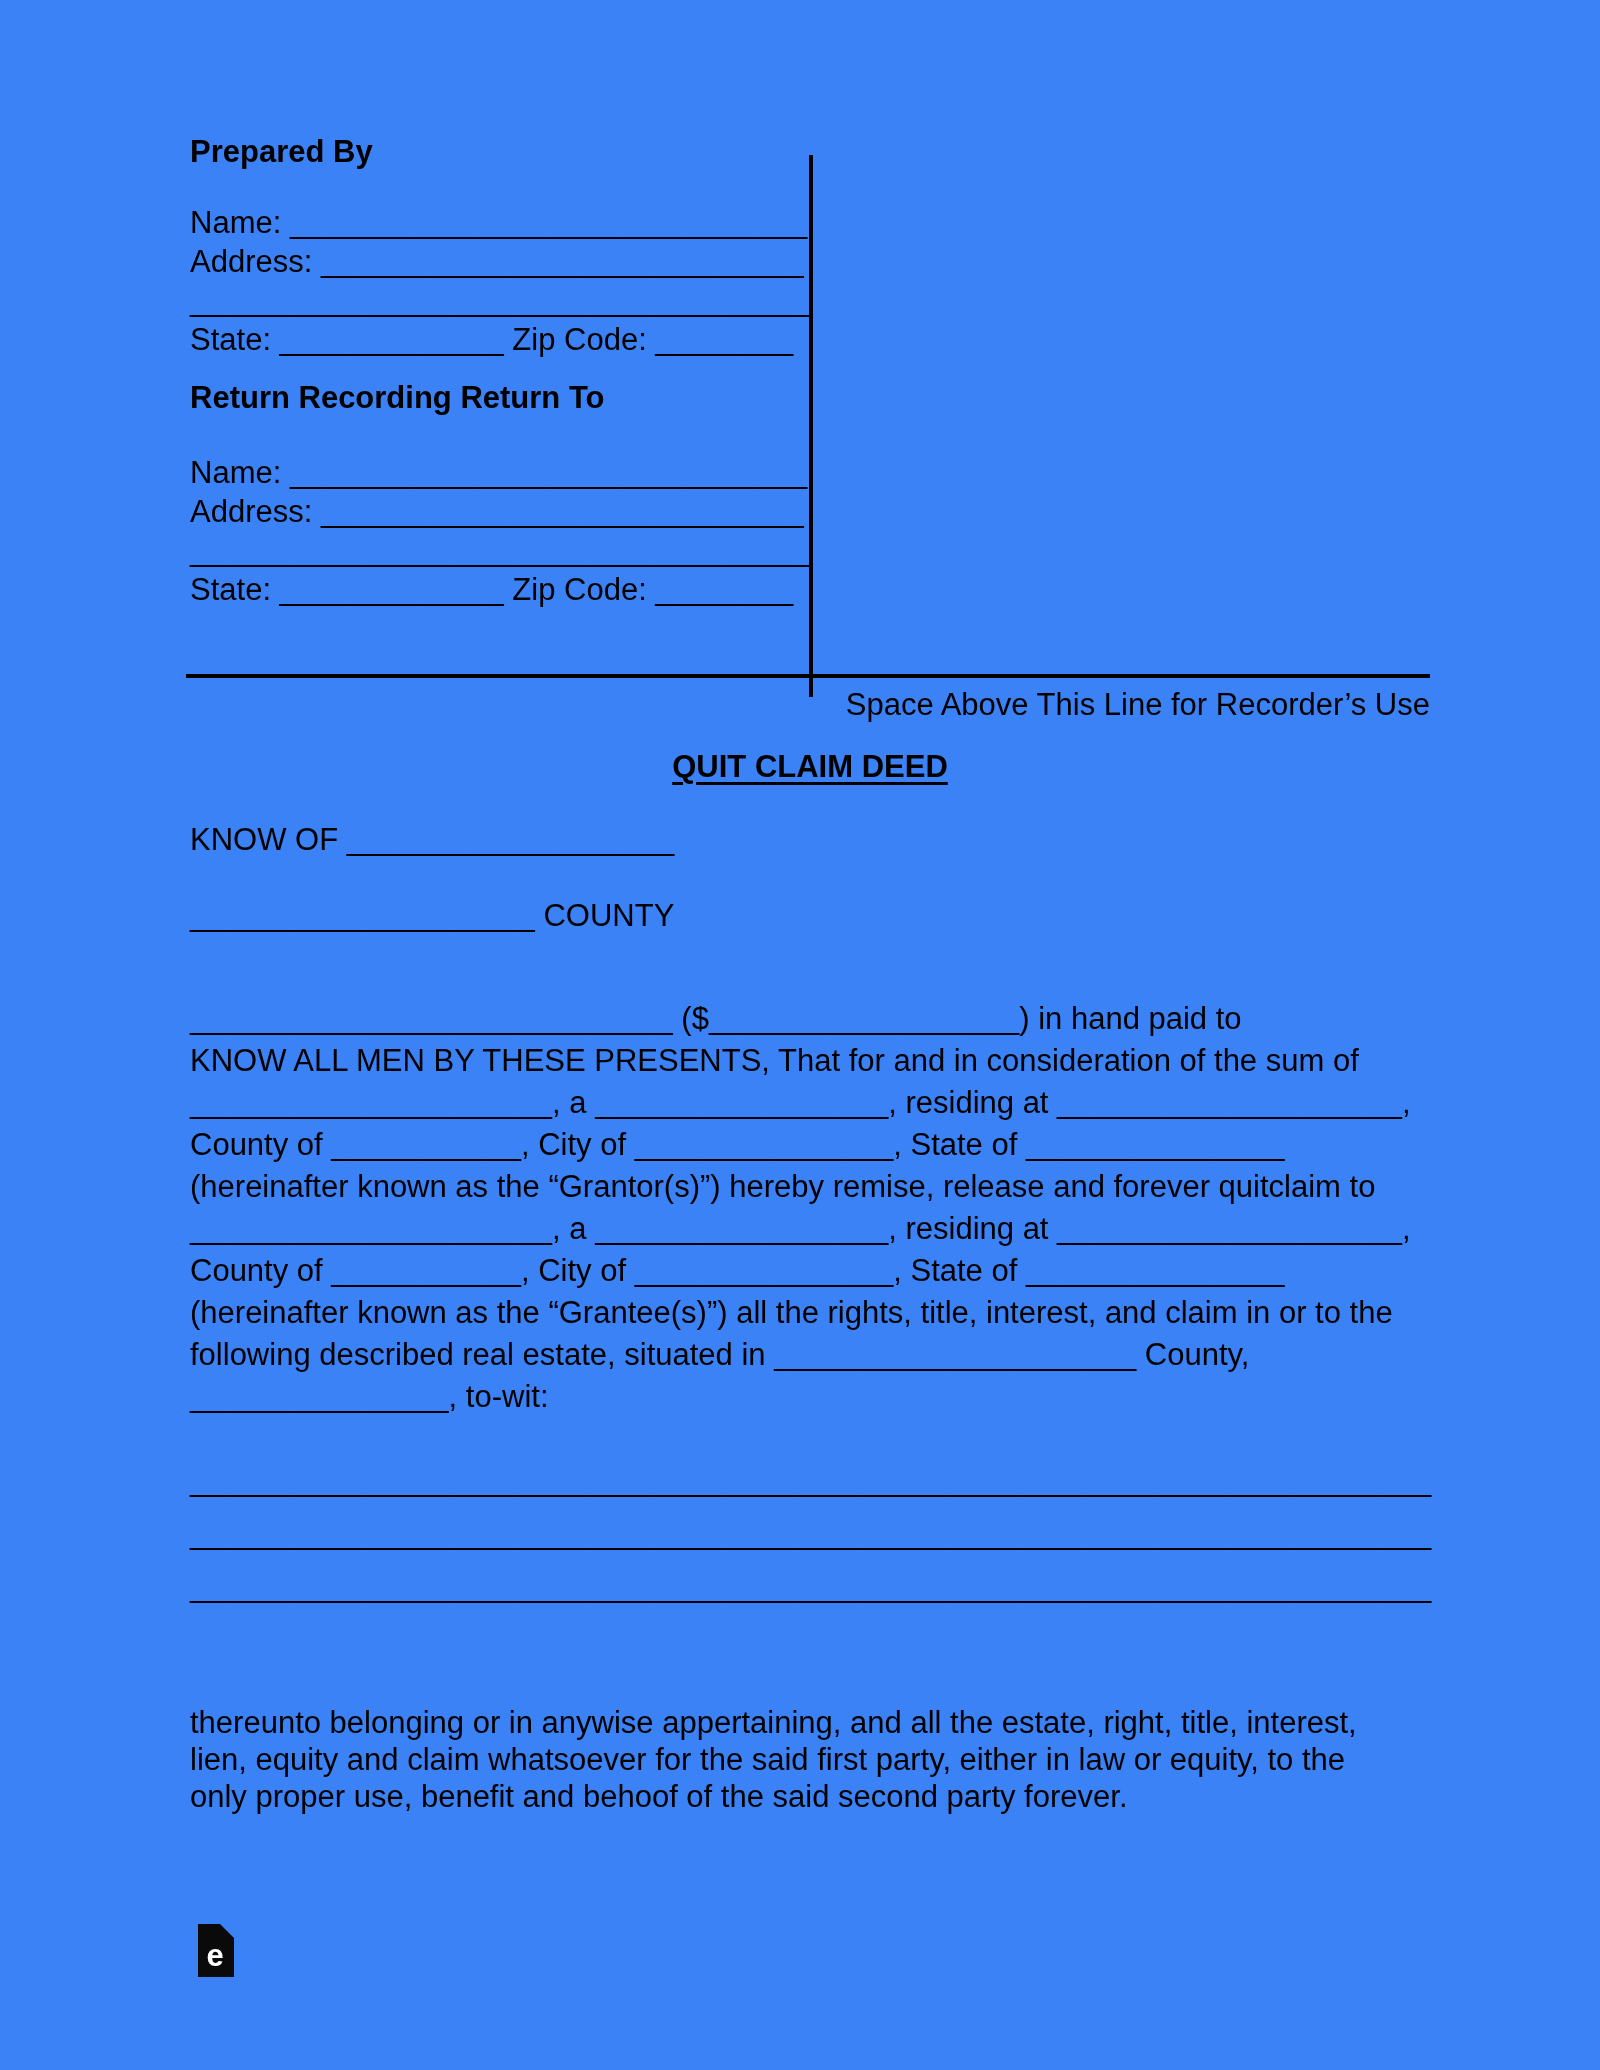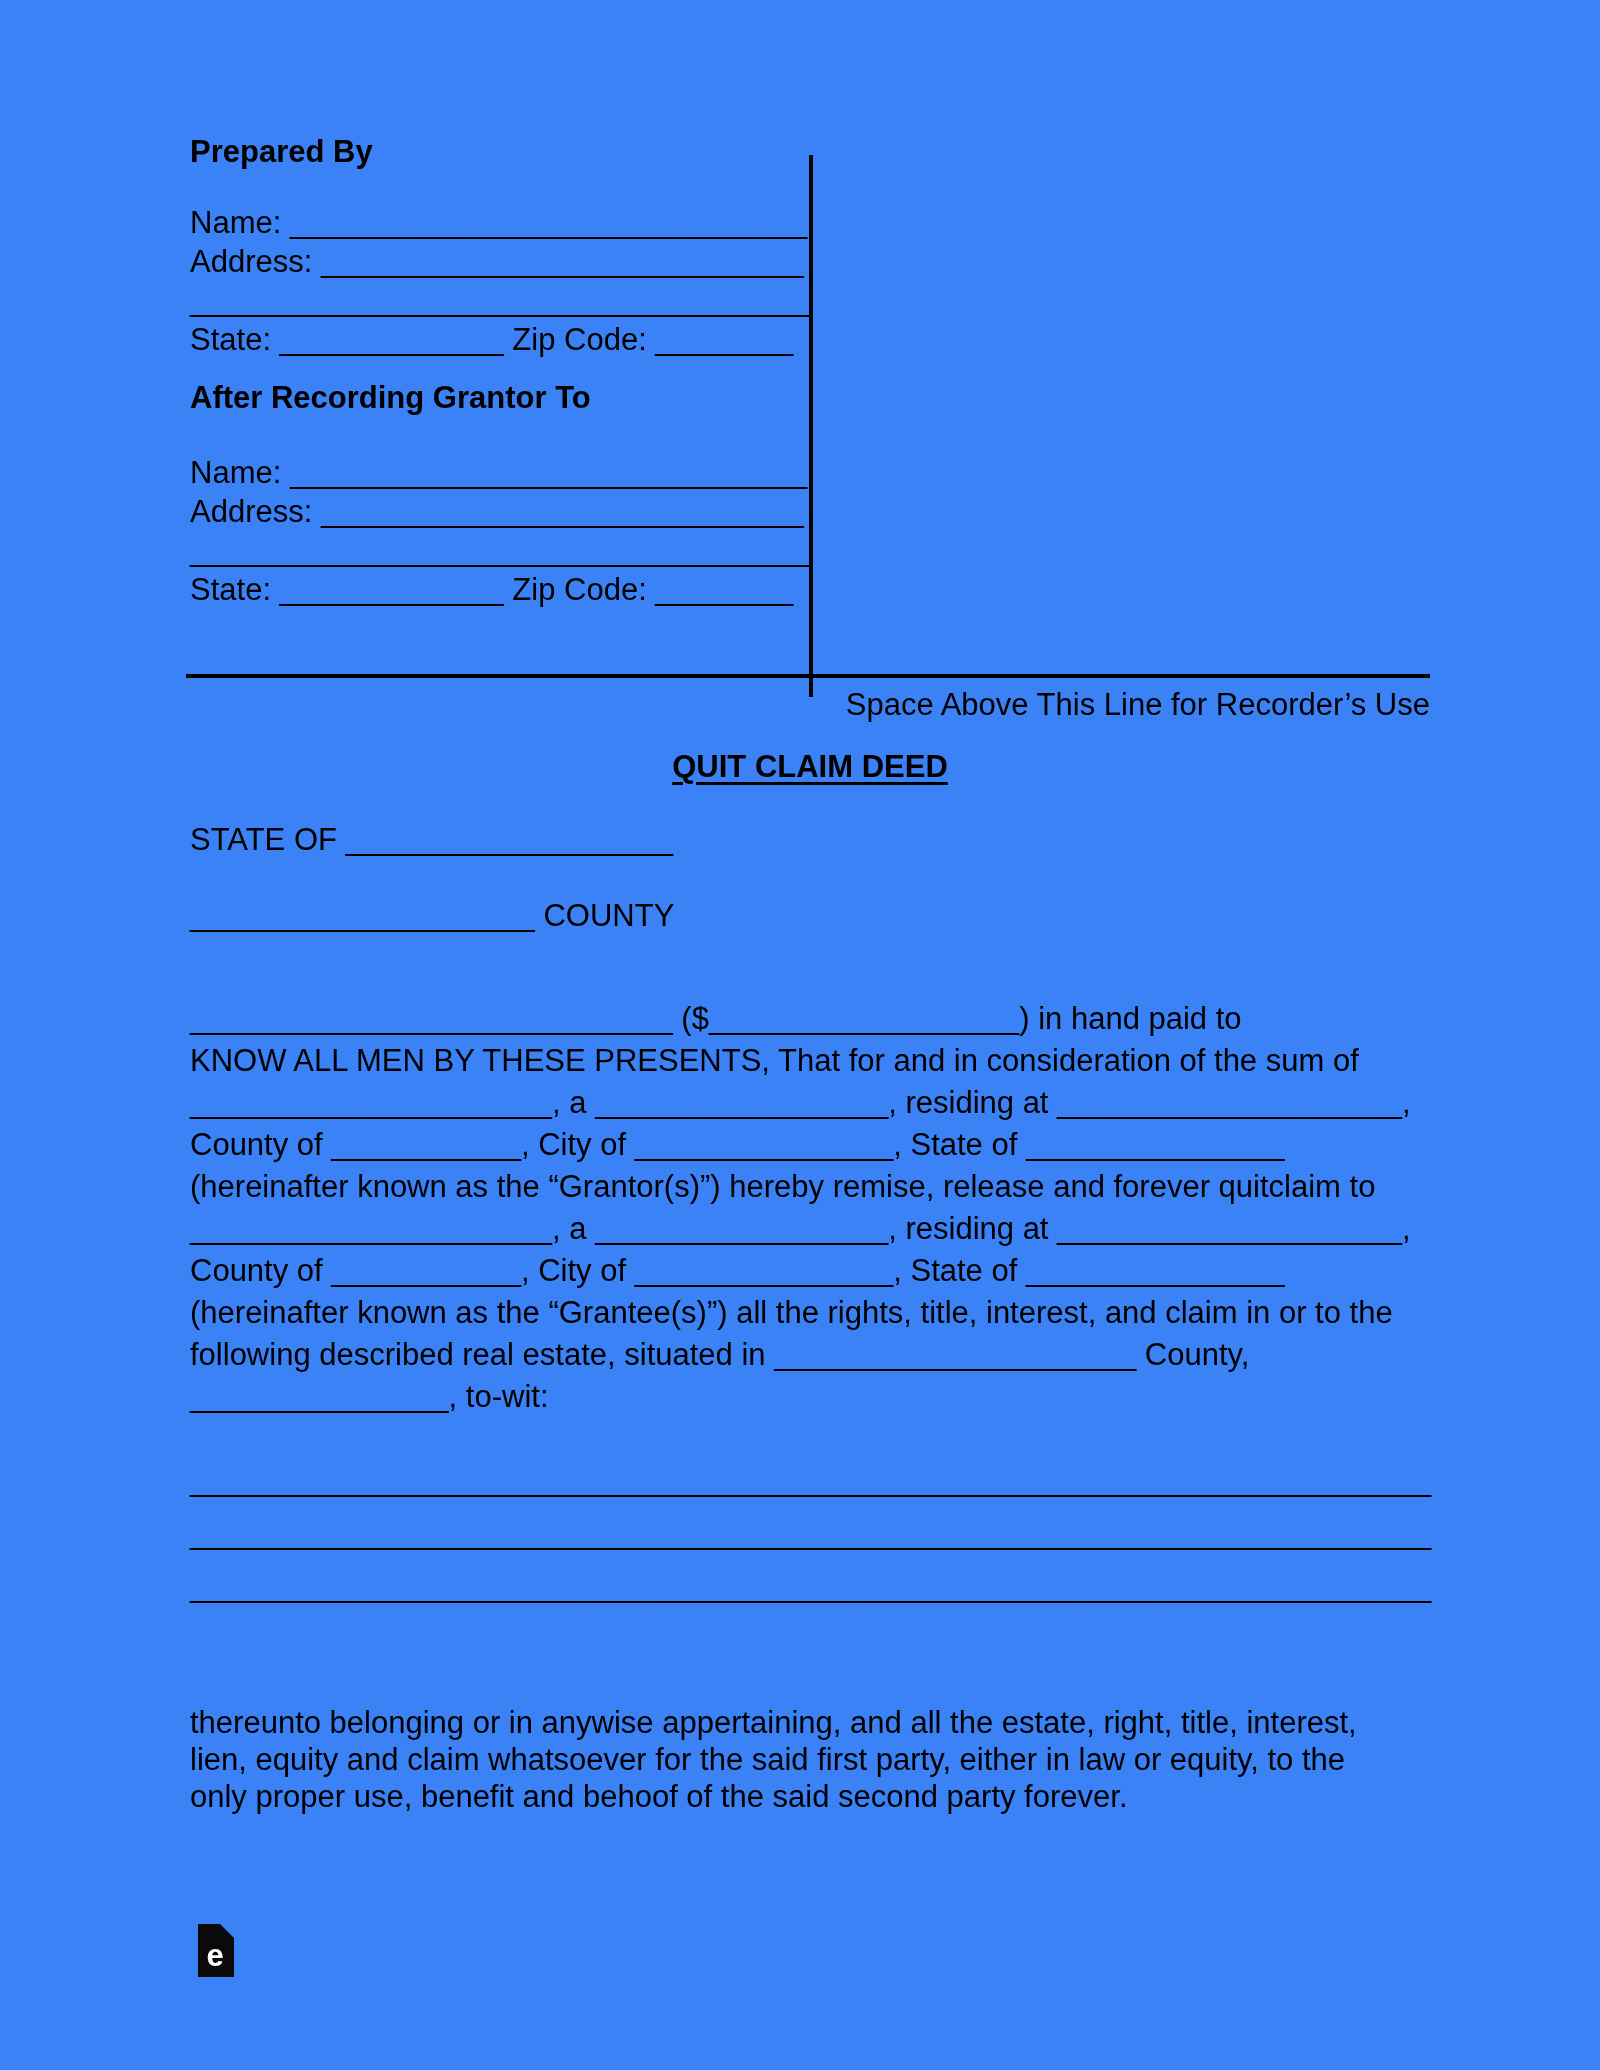--- a/index.html
+++ b/index.html
@@ -57,37 +57,37 @@
 
   <div class="abs heading" style="left:190px; top:132px;">Prepared By</div>
 
   <div class="abs fieldset" style="left:190px; top:203px;">
     <div class="fline">Name: ______________________________</div>
     <div class="fline">Address: ____________________________</div>
     <div class="fline">____________________________________</div>
     <div class="fline">State: _____________ Zip Code: ________</div>
   </div>
 
-  <div class="abs heading" style="left:190px; top:378px;">After Recording Grantor To</div>
+  <div class="abs heading" style="left:190px; top:378px;">Return Recording Return To</div>
 
   <div class="abs fieldset" style="left:190px; top:453px;">
     <div class="fline">Name: ______________________________</div>
     <div class="fline">Address: ____________________________</div>
     <div class="fline">____________________________________</div>
     <div class="fline">State: _____________ Zip Code: ________</div>
   </div>
 
   <div class="abs vline" style="left:809px; top:155px; height:542px;"></div>
   <div class="abs hline" style="left:186px; top:674px; width:1244px;"></div>
 
   <div class="abs band deed-title" style="top:747px;">QUIT CLAIM DEED</div>
 
   <div class="abs band recorder-note" style="top:685px;">Space Above This Line for Recorder’s Use</div>
 
-  <div class="abs single-line" style="left:190px; top:820px;">STATE OF ___________________</div>
+  <div class="abs single-line" style="left:190px; top:820px;">KNOW OF ___________________</div>
   <div class="abs single-line" style="left:190px; top:896px;">____________________ COUNTY</div>
 
   <div class="abs body-para" style="left:190px; top:998px;">
     <div class="bline">____________________________ ($__________________) in hand paid to</div>
     <div class="bline">KNOW ALL MEN BY THESE PRESENTS, That for and in consideration of the sum of</div>
     <div class="bline">_____________________, a _________________, residing at ____________________,</div>
     <div class="bline">County of ___________, City of _______________, State of _______________</div>
     <div class="bline">(hereinafter known as the “Grantor(s)”) hereby remise, release and forever quitclaim to</div>
     <div class="bline">_____________________, a _________________, residing at ____________________,</div>
     <div class="bline">County of ___________, City of _______________, State of _______________</div>

